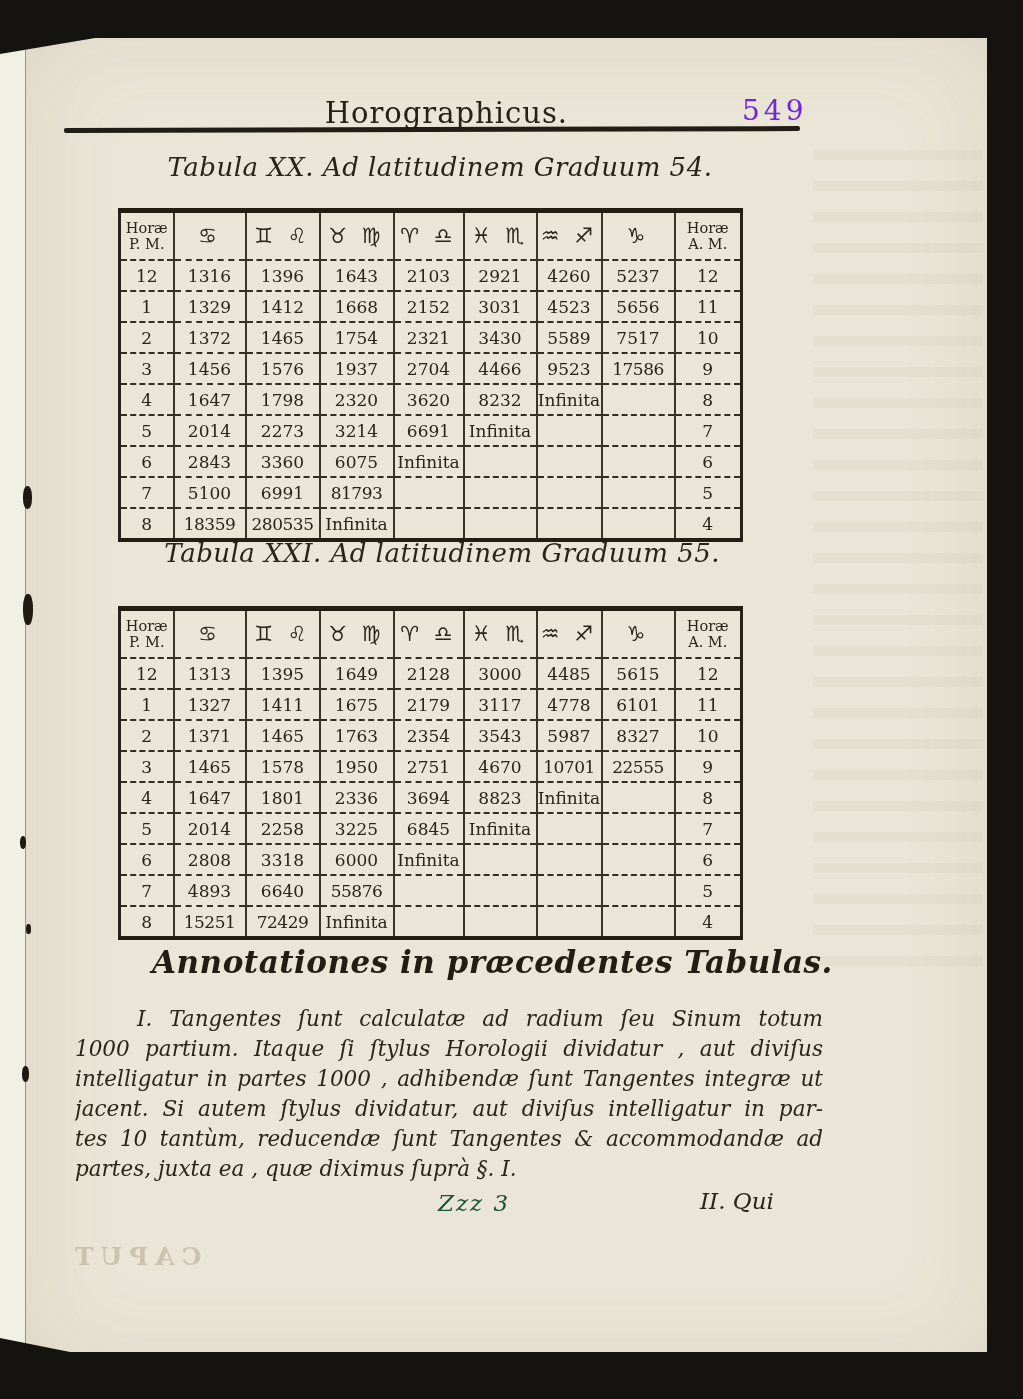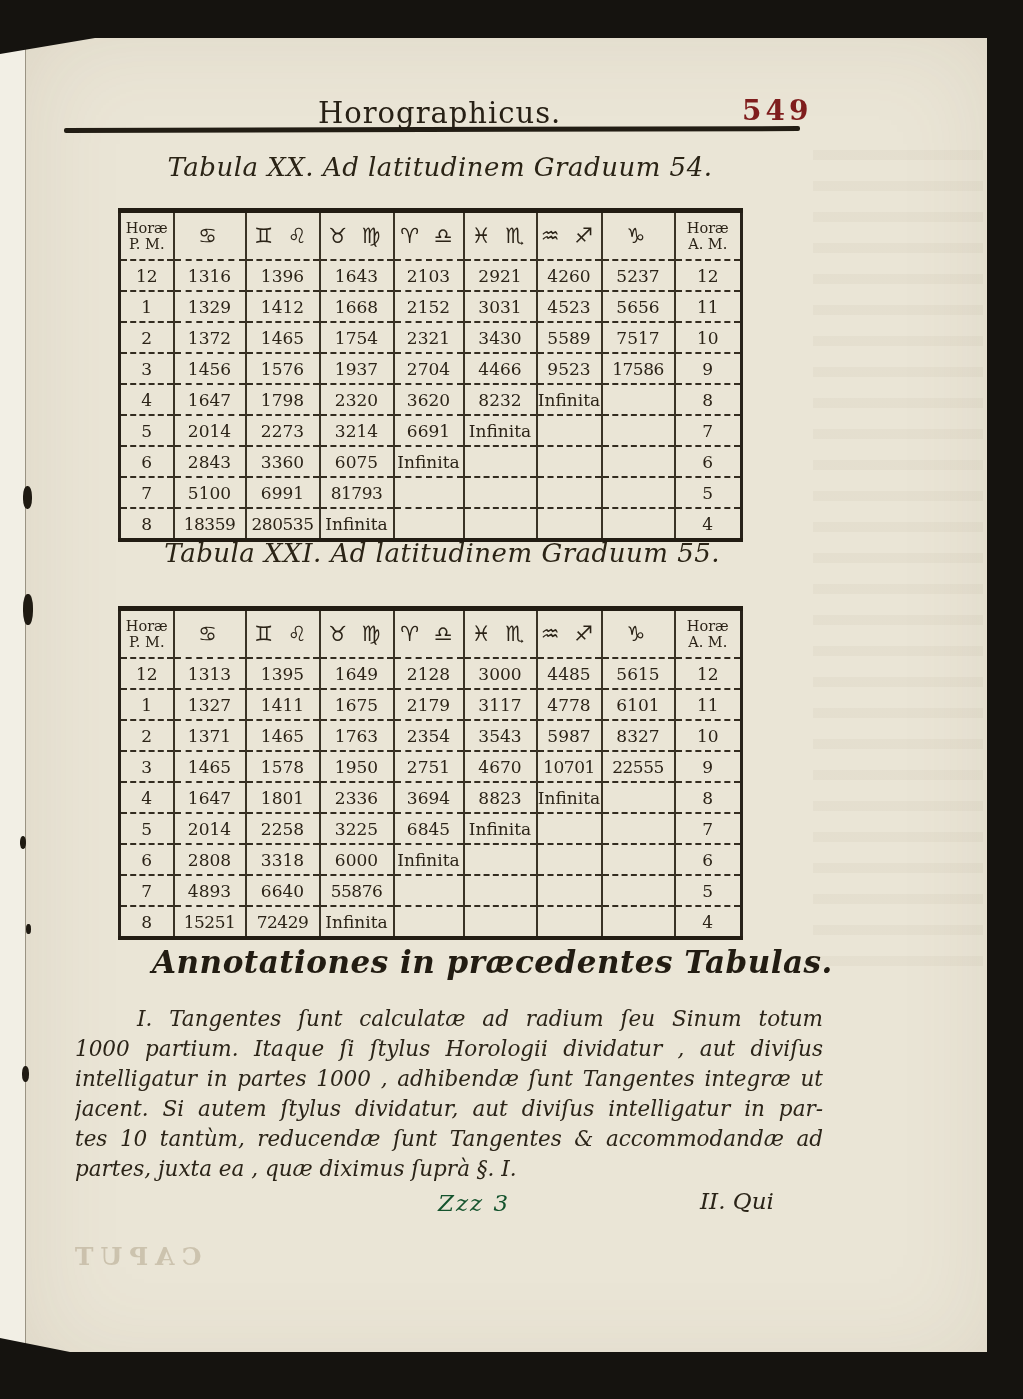--- a/index.html
+++ b/index.html
@@ -21,23 +21,23 @@
   .band-right{position:absolute;right:0;top:0;width:36px;height:1399px;background:#15130f;}
   .band-bottom{position:absolute;left:0;top:1352px;width:1023px;height:47px;background:#15130f;}
   .band-bottom-diag{position:absolute;left:0;top:1338px;width:0;height:0;
     border-bottom:14px solid #15130f;border-right:70px solid transparent;}
   .edge-strip{position:absolute;left:0;top:38px;width:25px;height:1314px;
     background:#f2efe5;border-right:1px solid #9a9383;}
   .ink-speck{position:absolute;background:#1f1a12;border-radius:45%;}
   .bleed-texture{position:absolute;right:40px;top:150px;width:170px;height:820px;opacity:0.5;
     background:repeating-linear-gradient(180deg, rgba(128,110,78,0.10) 0 10px, transparent 10px 31px);}
   
-  .running-head{position:absolute;left:318px;top:96px;width:250px;text-align:left;
+  .running-head{position:absolute;left:318px;top:96px;width:250px;text-align:right;
     font-size:29px;letter-spacing:1px;color:#26201500;color:#272015;}
-  .page-number{position:absolute;left:742px;top:94px;font-size:28px;letter-spacing:4px;color:#7f1d1d;font-weight:700;}
+  .page-number{position:absolute;left:742px;top:94px;font-size:28px;letter-spacing:4px;color:#6d28d9;font-weight:400;}
   .head-rule{position:absolute;left:64px;top:127px;width:736px;height:5px;background:#221d14;
     transform:rotate(-0.15deg);border-radius:2px;}
   
   .table-title{position:absolute;font-style:italic;font-size:26px;letter-spacing:0.5px;
     color:#2a2315;text-align:center;white-space:nowrap;}
   #title-xx{left:160px;top:152px;width:560px;}
   #title-xxi{left:140px;top:538px;width:580px;text-align:right;}
   
   table.horo{position:absolute;left:118px;width:622px;table-layout:fixed;border-collapse:collapse;
     background:transparent;}

